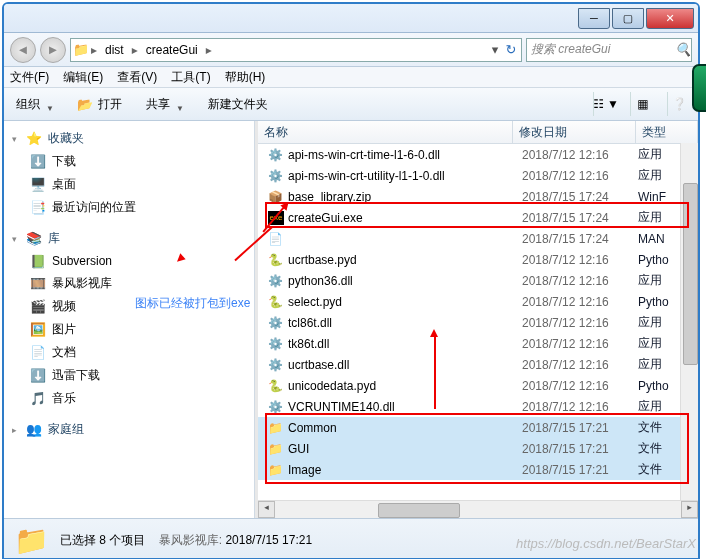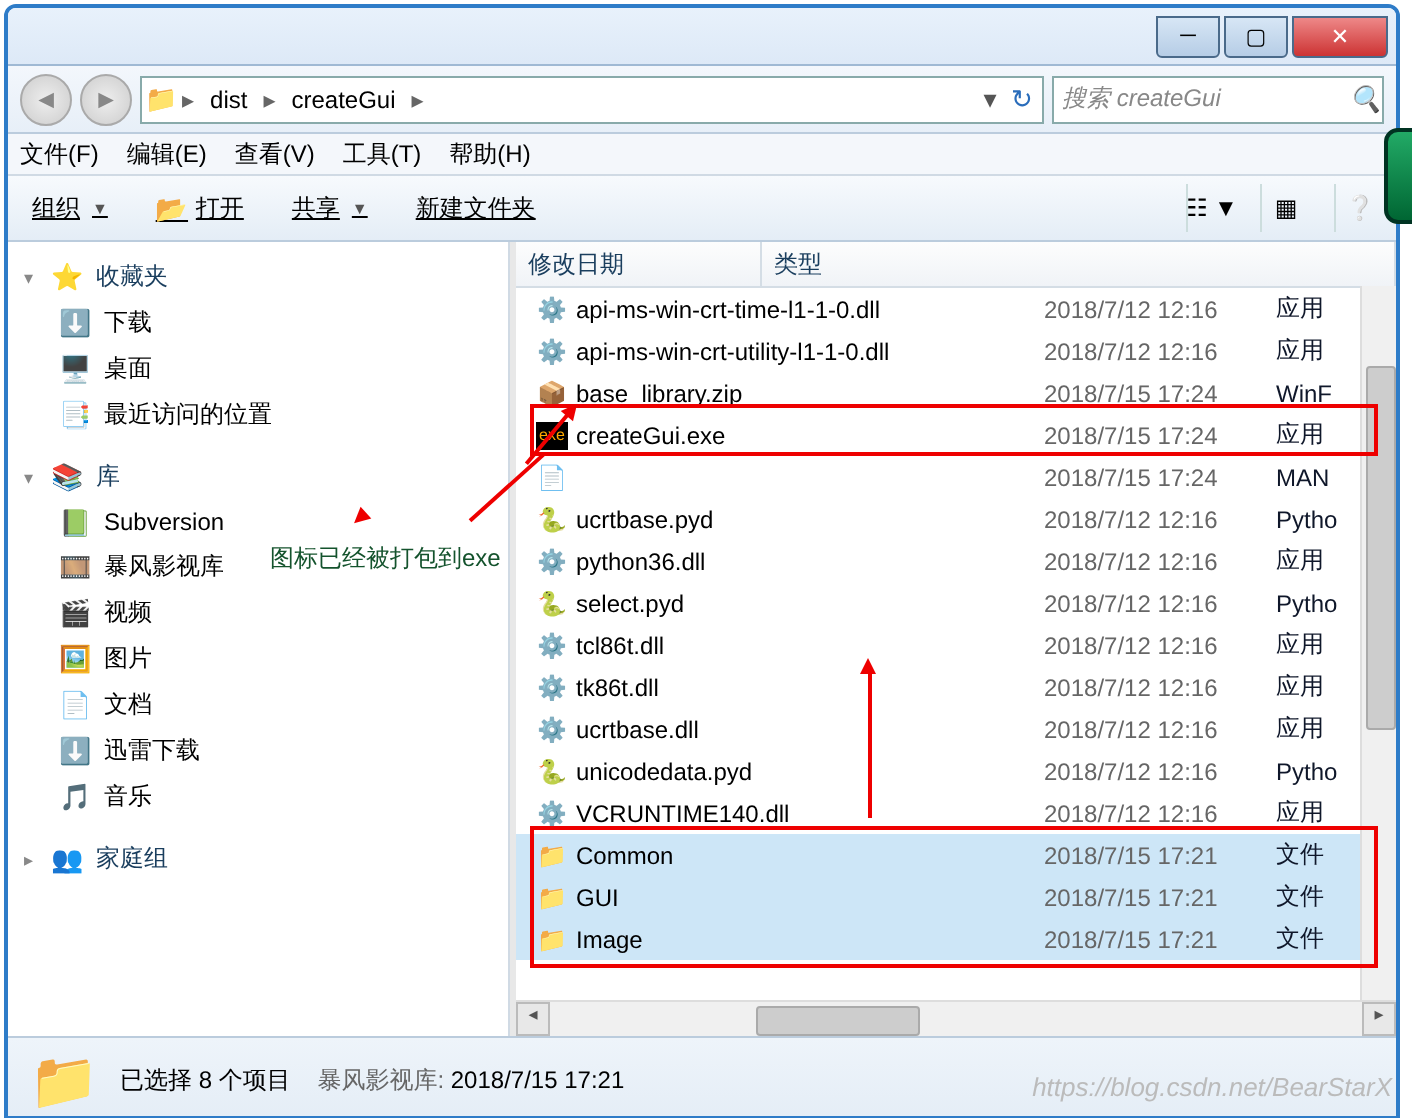--- a/index.html
+++ b/index.html
@@ -10,21 +10,21 @@
 .winbtn.close { background:linear-gradient(#e88,#c33); color:#fff; width:46px; }
 .navbar { height:33px; background:linear-gradient(#f3f7fc,#e7eff8); display:flex; align-items:center; padding:0 6px; gap:4px; border-bottom:1px solid #bcd; }
 .navbtn { width:24px; height:24px; border-radius:50%; background:radial-gradient(#d0e4f8,#8fb4d9); border:1px solid #6c8cab; display:flex; align-items:center; justify-content:center; color:#fff; font-size:13px; }
 .navbtn.dis { background:radial-gradient(#eee,#ccc); border-color:#aaa; color:#888; }
 .addrbar { flex:1; height:22px; border:1px solid #8aa; background:#fff; display:flex; align-items:center; padding:0 2px; font-size:12px; }
 .crumb { padding:0 6px; height:100%; display:flex; align-items:center; }
 .crumb-sep { color:#666; padding:0 2px; }
 .searchbox { width:160px; height:22px; border:1px solid #8aa; background:#fff; display:flex; align-items:center; color:#888; padding-left:4px; font-style:italic;justify-content:center; }
 .menubar { height:20px; background:#f4f7fb; display:flex; align-items:center; padding:0 6px; gap:14px; border-bottom:1px solid #d0dae4; font-size:12px; }
 .toolbar { height:32px; background:linear-gradient(#f7fafd,#e4edf6); display:flex; align-items:center; padding:0 6px; gap:12px; border-bottom:1px solid #bcd; font-size:12px; }
-.toolbtn { display:flex; align-items:center; gap:4px; padding:2px 6px; border-radius:2px;text-decoration:underline; }
+.toolbtn { display:flex; align-items:flex-end; gap:4px; padding:2px 6px; border-radius:2px; }
 .toolbtn .drop { font-size:8px; color:#555; margin-left:2px; }
 .toolspace { flex:1; }
 .viewbtn { width:24px; height:24px; display:flex; align-items:center; justify-content:center; border-left:1px solid #cdd; }
 .body { display:flex; height:397px; position:relative; }
 .sidebar { width:250px; background:#fff; border-right:1px solid #d0dae4; padding:6px 0; overflow:hidden; }
 .navgroup { margin-bottom:8px; }
 .navhead { display:flex; align-items:center; gap:6px; padding:3px 8px; color:#1a3e5e; }
 .navitem { display:flex; align-items:center; gap:6px; padding:3px 8px 3px 26px; }
 .tri { font-size:9px; color:#888; width:8px; display:inline-block; }
 .icn { width:16px; height:16px; display:inline-flex; align-items:center; justify-content:center; font-size:13px; }
@@ -40,21 +40,21 @@
 .fc-name { width:248px; display:flex; align-items:center; gap:4px; padding-left:10px; }
 .fc-date { width:110px; color:#666; padding-left:6px; }
 .fc-type { flex:1; color:#0f172a; padding-left:6px; overflow:hidden; }
 .ficn { width:16px; height:16px; display:inline-flex; align-items:center; justify-content:center; font-size:12px; }
 .hscroll { height:17px; background:#f0f0f0; border-top:1px solid #ddd; position:relative; }
 .hscroll .thumb { position:absolute; left:120px; top:2px; width:80px; height:13px; background:#cdcdcd; border:1px solid #aaa; border-radius:2px; }
 .hscroll .btn { position:absolute; top:0; width:17px; height:17px; background:#e8e8e8; border:1px solid #bbb; box-sizing:border-box; text-align:center; font-size:9px; color:#555; }
 .hscroll .btn.l { left:0; } .hscroll .btn.r { right:0; }
 .status { height:42px; background:linear-gradient(#eef4fa,#e4edf6); border-top:1px solid #bcd; display:flex; align-items:center; padding:0 10px; gap:10px; font-size:12px; }
 .status .bigicn { width:36px; height:36px; display:flex; align-items:center; justify-content:center; font-size:28px; }
-.ann { position:absolute; color:#14532d; font-size:12px; pointer-events:none; }
+.ann { position:absolute; color:#3b82f6; font-size:12px; pointer-events:none;margin-top:24px; }
 .redbox { position:absolute; border:2px solid #e00; pointer-events:none; }
 .redline { position:absolute; background:#e00; pointer-events:none; }
 .arrowhead { position:absolute; width:0; height:0; pointer-events:none; }
 .watermark { position:absolute; right:10px; bottom:8px; color:#bbb; font-size:13px; font-style:italic; pointer-events:none; }
 .scrollbar-v { position:absolute; right:0; top:22px; bottom:17px; width:17px; background:#f0f0f0; border-left:1px solid #ddd; }
 .scrollbar-v .thumb { position:absolute; top:40px; left:2px; width:13px; height:180px; background:#cdcdcd; border:1px solid #aaa; border-radius:2px; }
 .splitter { width:3px; background:#e8e8e8; cursor:col-resize; }
 .overlay-protrude { position:absolute; right:-4px; top:64px; width:14px; height:44px; background:linear-gradient(#2a6,#063); border-radius:7px 0 0 7px; border:2px solid #032; }
 </style>
 </head>
@@ -187,28 +187,29 @@
             <span class="icn">👥</span>
             <span>家庭组</span>
           </div>
       </div>
     </div>
 
     <div class="splitter"></div>
 
     <div class="content">
       <div class="colhead">
+        <div class="c-name">名称</div>
         <div class="c-date">修改日期</div>
         <div class="c-type">类型</div>
       </div>
       <div class="filelist">
         <div class="filerow">
             <div class="fc-name">
               <span class="ficn">⚙️</span>
-              <span>api-ms-win-crt-time-l1-1-0.dll</span>
+              <span>api-ms-win-crt-time-l1-6-0.dll</span>
             </div>
             <div class="fc-date">2018/7/12 12:16</div>
             <div class="fc-type">应用</div>
           </div>
         <div class="filerow">
             <div class="fc-name">
               <span class="ficn">⚙️</span>
               <span>api-ms-win-crt-utility-l1-1-0.dll</span>
             </div>
             <div class="fc-date">2018/7/12 12:16</div>

